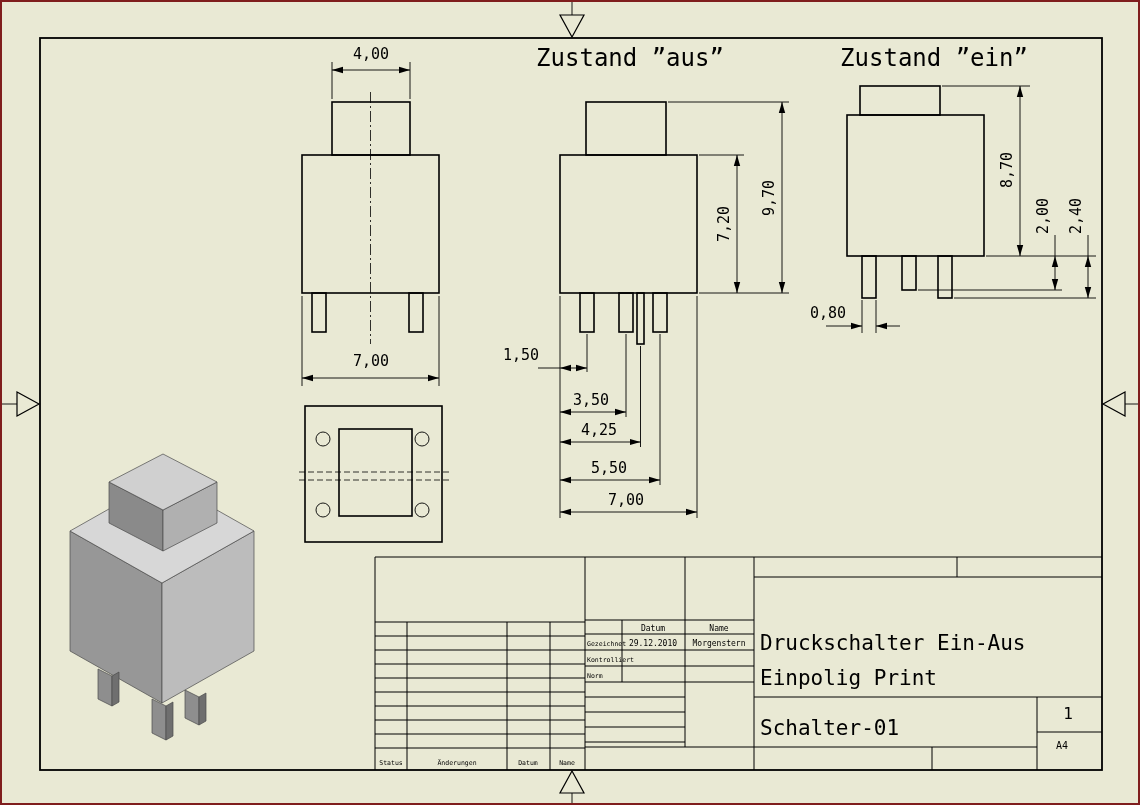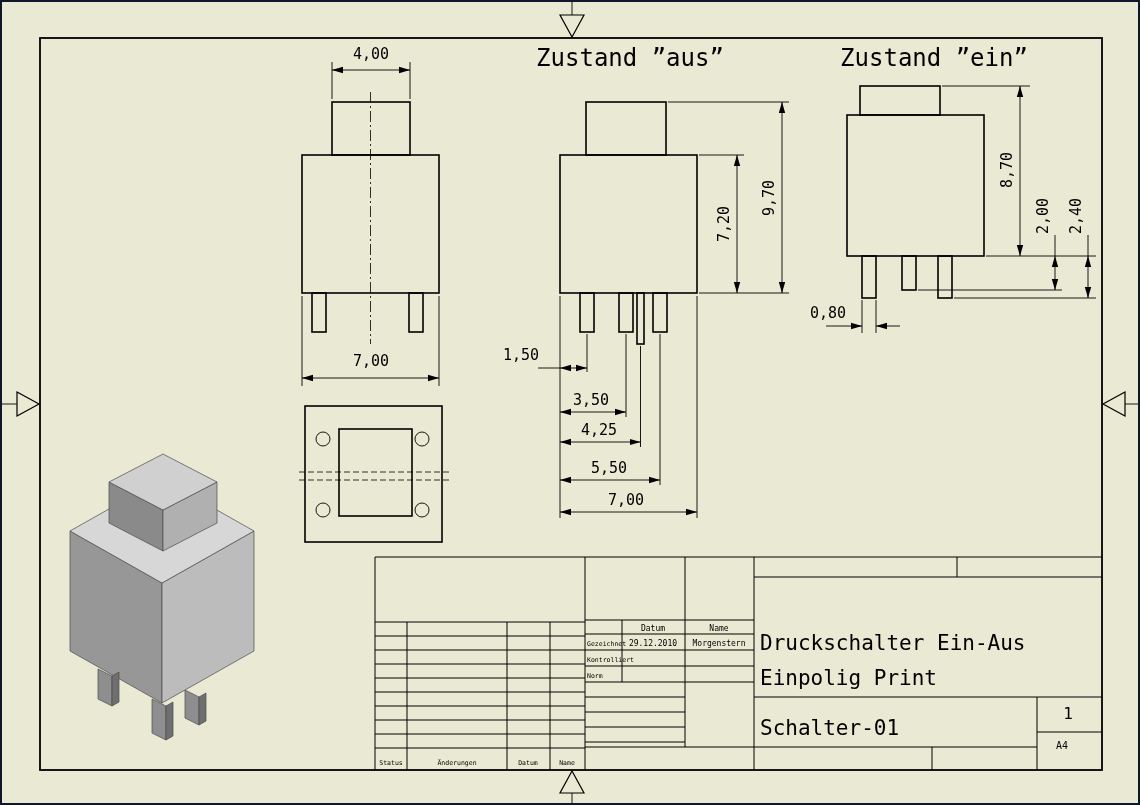--- a/index.html
+++ b/index.html
@@ -1,18 +1,18 @@
 <!DOCTYPE html>
 <html><head>
 <meta charset="utf-8">
 <style>
   html,body{margin:0;padding:0;background:#6f6f6f;}
   #sheet{
     position:relative;width:1140px;height:805px;
-    background:#e9e9d4;border:2px solid #0f172a;box-sizing:border-box;
+    background:#e9e9d4;border:2px solid #7f1d1d;box-sizing:border-box;
     overflow:hidden;font-family:"DejaVu Sans Mono",monospace;
   }
   svg{position:absolute;left:0;top:0;display:block;}
   .obj   {stroke:#000;stroke-width:1.6;fill:none;}
   .dimln {stroke:#000;stroke-width:0.9;fill:none;}
   .tbl   {stroke:#000;stroke-width:1;fill:none;}
   .frame {stroke:#000;stroke-width:1.8;fill:none;}
   .cl    {stroke:#000;stroke-width:0.8;fill:none;stroke-dasharray:11 3 2 3;}
   .hid   {stroke:#000;stroke-width:0.8;fill:none;stroke-dasharray:6 3;}
   text{fill:#000;font-family:"DejaVu Sans Mono",monospace;}

